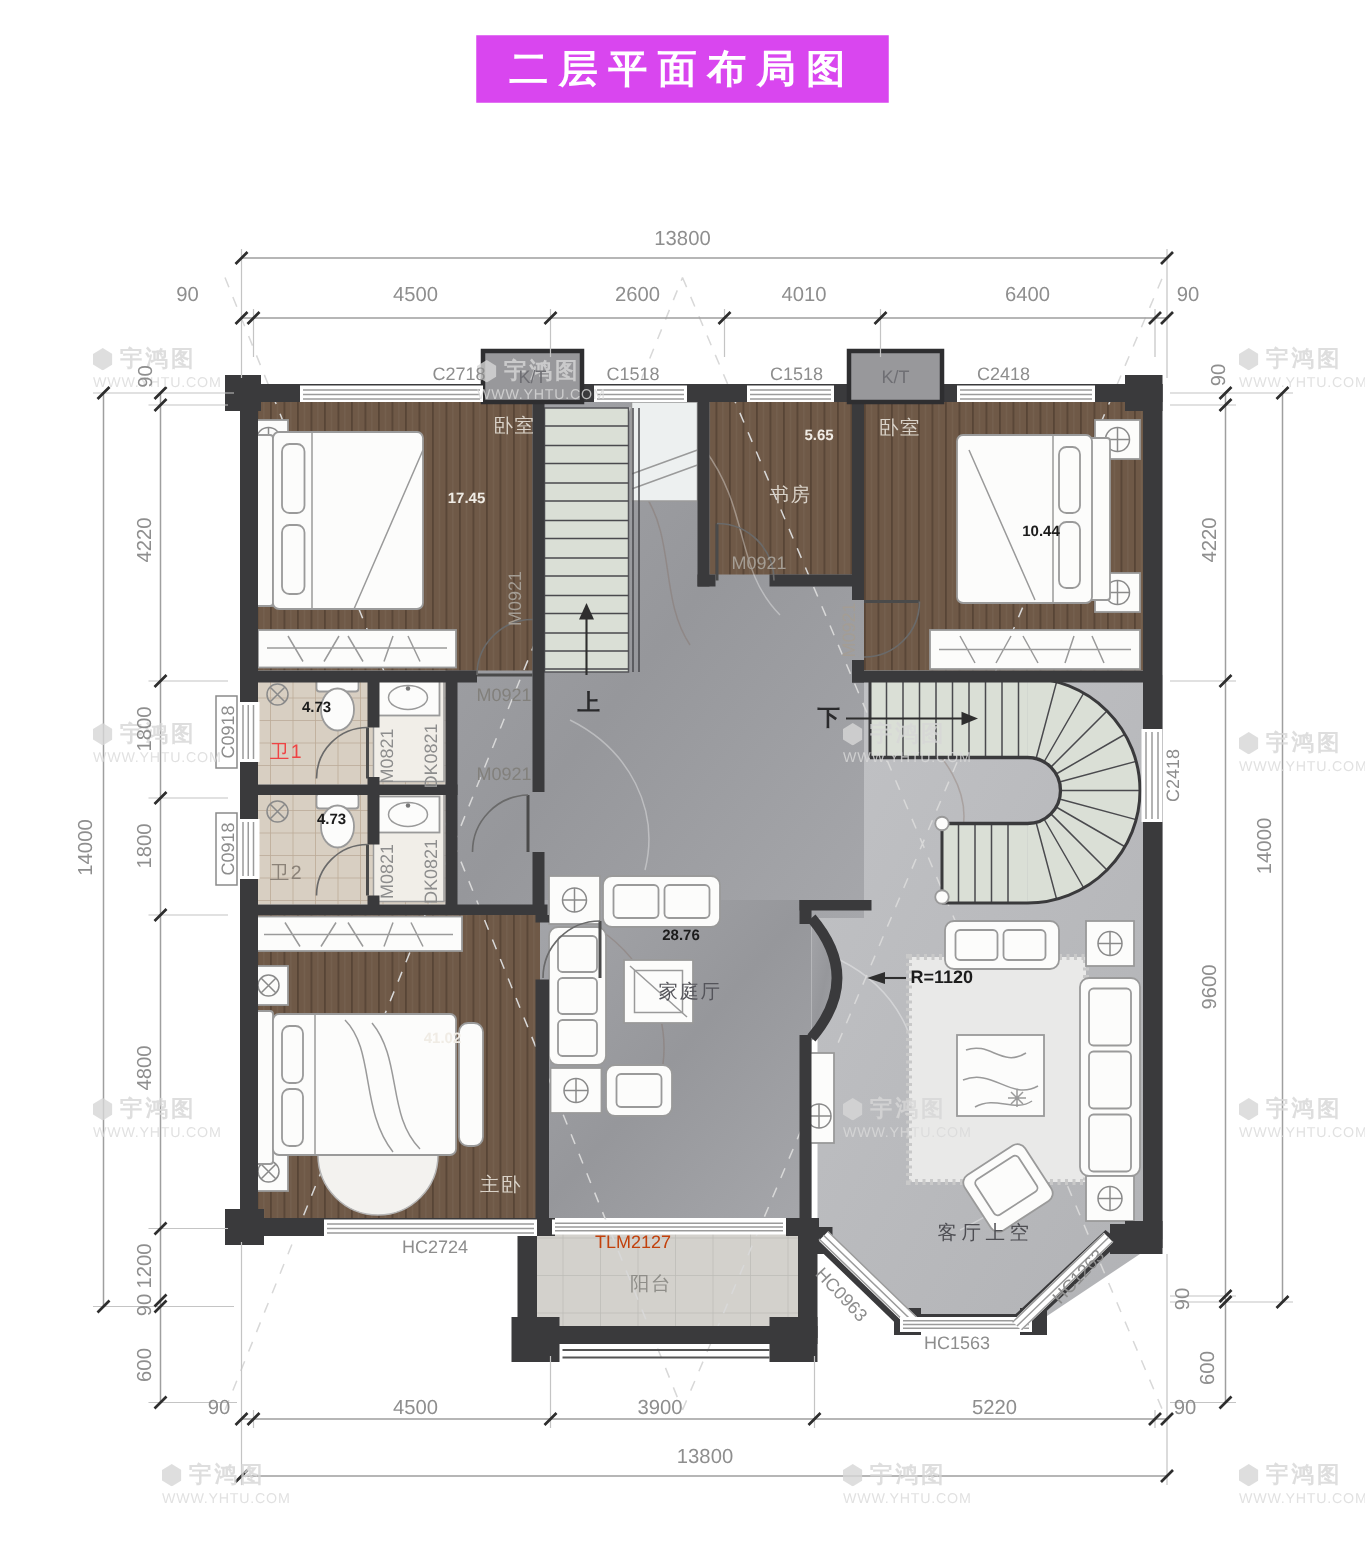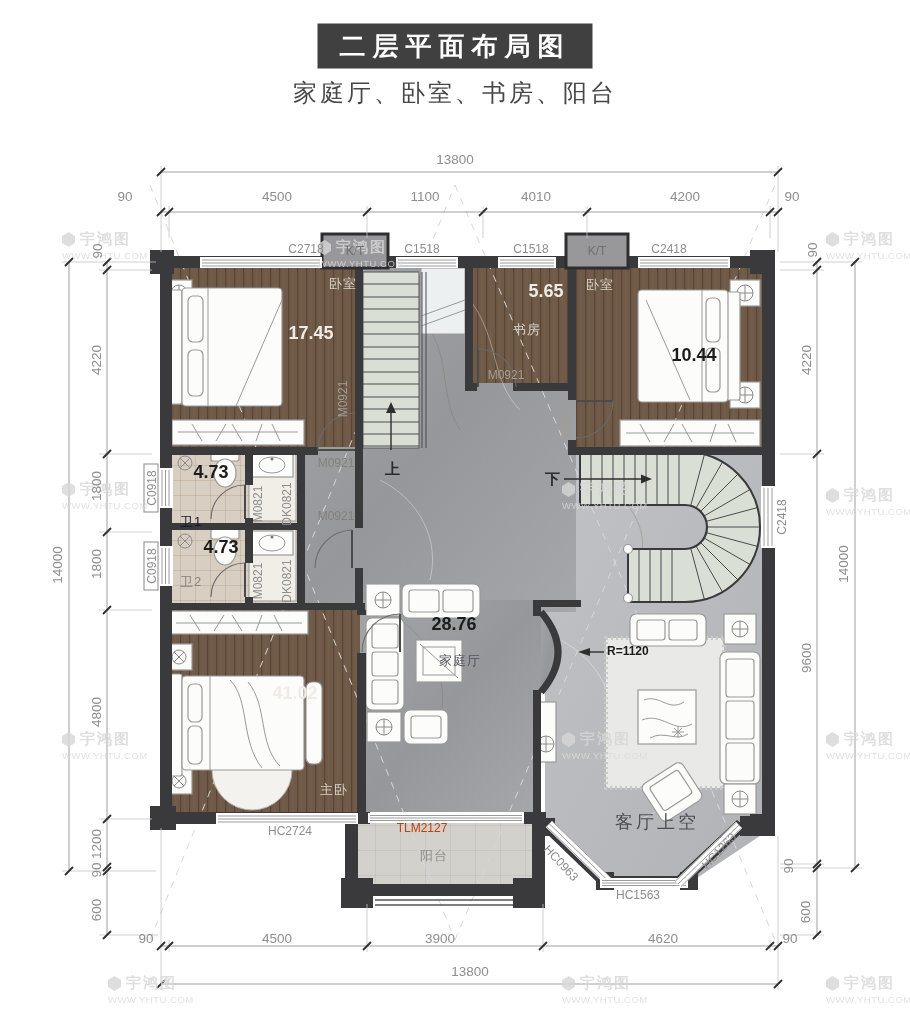--- a/index.html
+++ b/index.html
@@ -1,37 +1,37 @@
 <!DOCTYPE html>
 <html><head>
 <meta charset="utf-8">
 <style>
   html,body{margin:0;padding:0;background:#fff}
   #c{position:relative;width:910px;height:1031px;background:#fff;font-family:"Liberation Sans",sans-serif;overflow:hidden}
-  .banner{position:absolute;left:455px;top:46px;transform:translate(-50%,-50%);background:#404040;color:#fff;
+  .banner{position:absolute;left:455px;top:46px;transform:translate(-50%,-50%);background:#d946ef;color:#fff;
     font:bold 26px "DejaVu Serif",serif;padding:5px 22px;letter-spacing:7px;white-space:nowrap;z-index:5}
   .subtitle{position:absolute;left:455px;top:93px;transform:translate(-50%,-50%);color:#474747;font-size:24px;
     letter-spacing:3px;white-space:nowrap;z-index:5}
   svg.plan{position:absolute;left:0;top:0;z-index:1}
   .wm{position:absolute;z-index:3;color:#d7d7d7;opacity:.8;pointer-events:none}
   .wm .row{display:flex;align-items:center;gap:5px;font-weight:bold;font-size:15px;letter-spacing:2px}
   .wm .hex{width:13px;height:15px;background:#d7d7d7;clip-path:polygon(50% 0,100% 27%,100% 73%,50% 100%,0 73%,0 27%)}
   .wm .url{font-size:9.5px;letter-spacing:.5px;margin-top:1px;color:#dadada}
   .lb{position:absolute;z-index:4;transform:translate(-50%,-50%);white-space:nowrap}
   .dim{font-size:13.5px;color:#8e8e8e}
   .v{transform:translate(-50%,-50%) rotate(-90deg) !important}
   .r47{transform:translate(-50%,-50%) rotate(47deg) !important}
   .rm47{transform:translate(-50%,-50%) rotate(-47deg) !important}
   .code{font-size:12px;color:#8d8d8d}
   .code.onwood{color:#a49d94}
   .rn{font-size:13px;color:#2e2e30;letter-spacing:1px}
   .rn.marble{color:#54545a}
-  .ra{font-size:18px;font-weight:bold;color:#1c1c1c}
+  .ra{font-size:10px;font-weight:bold;color:#1c1c1c}
   .note{font-size:12px;font-weight:bold;color:#1c1c1c}
-  .void-lb{font-size:18px;color:#4d4d52;letter-spacing:3px}
+  .void-lb{font-size:13px;color:#4d4d52;letter-spacing:3px}
   
   .wall{fill:#3a3a3c}
   .win{fill:#ffffff}
   .wl{stroke:#9b9b9b;stroke-width:1;fill:none}
   .furn{fill:#fcfcfb;stroke:#9a9a9a;stroke-width:1.2}
   .fl{stroke:#9a9a9a;stroke-width:1;fill:none}
   .tread{stroke:#4a4a4e;stroke-width:1;fill:none}
   .dl{stroke:#9f9f9f;stroke-width:1;fill:none}
   .de{stroke:#c4c4c4;stroke-width:.8;fill:none}
   .tk{stroke:#2e2e2e;stroke-width:1.8;fill:none}
@@ -41,21 +41,20 @@
   .vein{stroke:rgba(255,255,255,.35);stroke-width:1;fill:none}
   .vein2{stroke:rgba(125,100,85,.3);stroke-width:1;fill:none}
   .arr{stroke:#2e2e2e;stroke-width:1.4;fill:none}
 </style>
 </head>
 <body>
 
 <div id="c">
 
   <div class="banner">二层平面布局图</div>
-  <div class="subtitle">家庭厅、卧室、书房、阳台</div>
 
   <svg class="plan" width="910" height="1031" viewBox="0 0 910 1031">
     <defs>
       <pattern id="pWood" width="9" height="9" patternUnits="userSpaceOnUse">
         <rect width="9" height="9" fill="#6f5947"></rect>
         <rect width="1.2" height="9" fill="rgba(30,18,10,0.28)"></rect>
         <rect x="4.5" width="0.8" height="9" fill="rgba(255,255,255,0.05)"></rect>
       </pattern>
       <pattern id="pTile" width="15" height="15" patternUnits="userSpaceOnUse">
         <rect width="15" height="15" fill="#d8cfc2"></rect>
@@ -436,28 +435,28 @@
       <div class="row">
         <span class="hex"></span>
         <span>宇鸿图</span>
       </div>
       <div class="url">WWW.YHTU.COM</div>
     </div>
 
   <span class="lb dim" style="left:455px;top:159px">13800</span>
   <span class="lb dim" style="left:125px;top:196px">90</span>
   <span class="lb dim" style="left:277px;top:196px">4500</span>
-  <span class="lb dim" style="left:425px;top:196px">1100</span>
+  <span class="lb dim" style="left:425px;top:196px">2600</span>
   <span class="lb dim" style="left:536px;top:196px">4010</span>
-  <span class="lb dim" style="left:685px;top:196px">4200</span>
+  <span class="lb dim" style="left:685px;top:196px">6400</span>
   <span class="lb dim" style="left:792px;top:196px">90</span>
   <span class="lb dim" style="left:146px;top:938px">90</span>
   <span class="lb dim" style="left:277px;top:938px">4500</span>
   <span class="lb dim" style="left:440px;top:938px">3900</span>
-  <span class="lb dim" style="left:663px;top:938px">4620</span>
+  <span class="lb dim" style="left:663px;top:938px">5220</span>
   <span class="lb dim" style="left:790px;top:938px">90</span>
   <span class="lb dim" style="left:470px;top:971px">13800</span>
   <span class="lb dim v" style="left:97px;top:251px">90</span>
   <span class="lb dim v" style="left:96px;top:360px">4220</span>
   <span class="lb dim v" style="left:96px;top:486px">1800</span>
   <span class="lb dim v" style="left:96px;top:564px">1800</span>
   <span class="lb dim v" style="left:96px;top:712px">4800</span>
   <span class="lb dim v" style="left:96px;top:844px">1200</span>
   <span class="lb dim v" style="left:96px;top:870px">90</span>
   <span class="lb dim v" style="left:96px;top:910px">600</span>
@@ -492,21 +491,21 @@
   <span class="lb code v" style="left:258px;top:581px">M0821</span>
   <span class="lb code v" style="left:287px;top:504px">DK0821</span>
   <span class="lb code v" style="left:287px;top:581px">DK0821</span>
 
   <span class="lb rn" style="left:343px;top:284px;color:#d9d2c8">卧室</span>
   <span class="lb ra" style="left:311px;top:333px;color:#f0ece5">17.45</span>
   <span class="lb rn" style="left:527px;top:330px;color:#d9d2c8">书房</span>
   <span class="lb ra" style="left:546px;top:291px;color:#f0ece5">5.65</span>
   <span class="lb rn" style="left:600px;top:285px;color:#d9d2c8">卧室</span>
   <span class="lb ra" style="left:694px;top:355px">10.44</span>
-  <span class="lb rn" style="left:191px;top:522px;color:#0f172a">卫1</span>
+  <span class="lb rn" style="left:191px;top:501px;color:#ef4444">卫1</span>
   <span class="lb ra" style="left:211px;top:472px">4.73</span>
   <span class="lb rn" style="left:191px;top:582px;color:#8b8278">卫2</span>
   <span class="lb ra" style="left:221px;top:547px">4.73</span>
   <span class="lb rn" style="left:334px;top:790px;color:#d9d2c8">主卧</span>
   <span class="lb ra" style="left:295px;top:693px;color:#f0ece5">41.02</span>
   <span class="lb rn marble" style="left:460px;top:661px">家庭厅</span>
   <span class="lb ra" style="left:454px;top:624px">28.76</span>
   <span class="lb rn" style="left:434px;top:856px;color:#8f8e89">阳台</span>
   <span class="lb void-lb" style="left:657px;top:822px">客厅上空</span>
 

